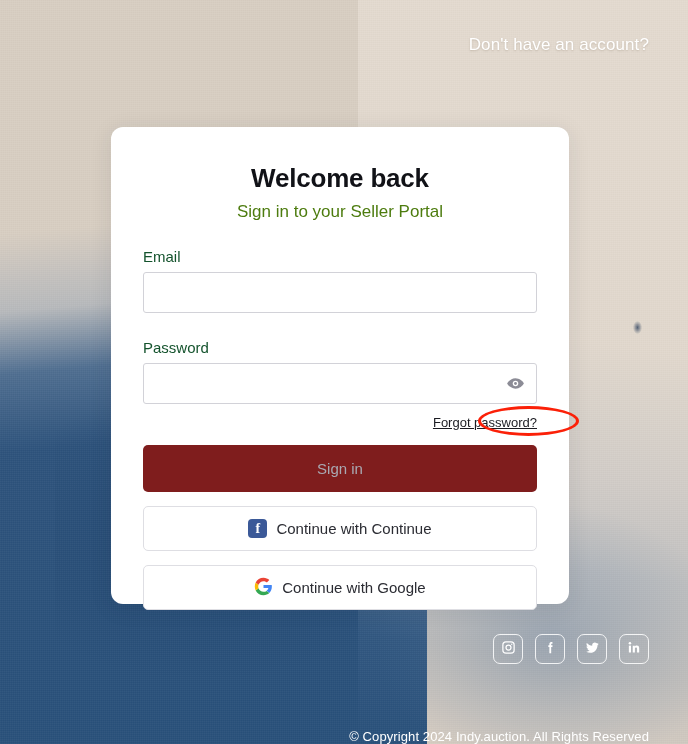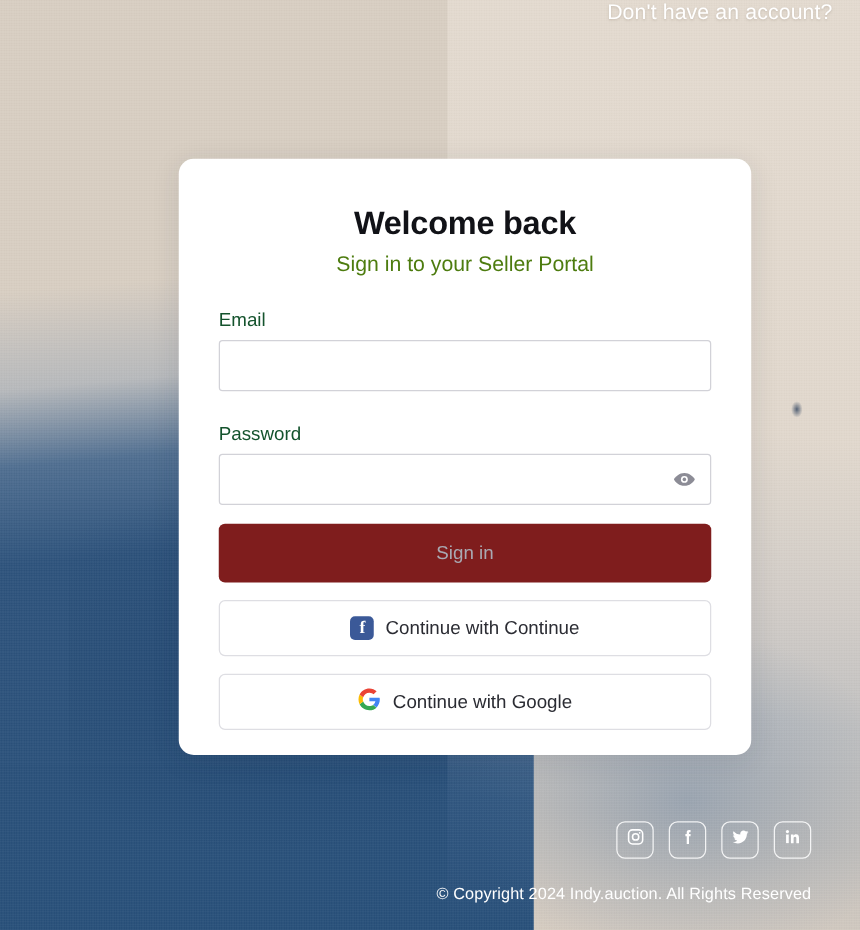--- a/index.html
+++ b/index.html
@@ -71,43 +71,43 @@
     position:absolute; inset:0;
     background-image:
       repeating-linear-gradient(0deg, rgba(255,255,255,0.035) 0px, rgba(255,255,255,0.035) 1px, rgba(0,0,0,0.015) 1px, rgba(0,0,0,0.015) 2px),
       repeating-linear-gradient(90deg, rgba(255,255,255,0.03) 0px, rgba(255,255,255,0.03) 1px, rgba(0,0,0,0.012) 1px, rgba(0,0,0,0.012) 2px);
     opacity:.65;
   }
 
   
   .header {
     position:absolute; top:0; left:0; right:0; height:90px;
-    display:flex; align-items:flex-start; justify-content:flex-end;
-    padding-right:22px; gap:34px; z-index:5;
+    display:flex; align-items:center; justify-content:flex-end;
+    padding-right:39px; gap:34px; z-index:5;
   }
   .header-text {
     color:#ffffff; font-size:17px; letter-spacing:.1px;
     text-shadow:0 1px 2px rgba(140,125,110,.35);
   }
   .get-started-btn {
     border:1px solid rgba(255,255,255,.92);
     border-radius:7px;
     color:#ffffff; font-size:15px;
     padding:11px 30px; background:transparent;
     cursor:pointer; white-space:nowrap;
     text-shadow:0 1px 2px rgba(140,125,110,.3);
   }
 
   
   .card {
     position:absolute; left:111px; top:127px;
     width:458px; height:477px;
     background:#ffffff; border-radius:12px;
     box-shadow:0 4px 22px rgba(30,40,60,.10);
-    z-index:5; padding:0 32px;margin-left:32px;
+    z-index:5; padding:0 32px;
   }
   .card-title {
     text-align:center; font-size:26px; font-weight:bold;
     color:#111217; margin-top:36px; letter-spacing:-.2px;
   }
   .card-subtitle {
     text-align:center; font-size:17px; color:#4d7c0f;
     margin-top:8px;
   }
 
@@ -160,21 +160,21 @@
     width:19px; height:19px; border-radius:4px; background:#3b5998;
     display:flex; align-items:center; justify-content:center;
     color:#fff; font-size:14px; font-weight:bold; font-family:"Liberation Serif", serif;
     line-height:1;
   }
 
   
   .footer {
     position:absolute; left:0; right:0; bottom:0; height:110px;
     z-index:5; display:flex; flex-direction:column;
-    align-items:flex-end; padding-right:39px; gap:20px; justify-content:center;
+    align-items:flex-end; padding-right:39px; gap:20px; justify-content:space-between;
   }
   .social-row { display:flex; gap:12px; }
   .social-chip {
     width:30px; height:30px; border:1px solid rgba(255,255,255,.85);
     border-radius:7px; display:flex; align-items:center; justify-content:center;
     cursor:pointer;
   }
   .copyright { color:#ffffff; font-size:13px; letter-spacing:.1px; }
 </style>
 </head>
@@ -210,20 +210,24 @@
     <input type="password" placeholder="" style="">
     <span class="eye-icon">
       <svg width="19" height="19" viewBox="0 0 20 20" fill="#8c8c96">
         <path d="M10 4.6C5.8 4.6 2.4 7.6 1.2 10c1.2 2.4 4.6 5.4 8.8 5.4s7.6-3 8.8-5.4C17.6 7.6 14.2 4.6 10 4.6z"></path>
         <circle cx="10" cy="10" r="2.9" fill="#ffffff"></circle>
         <circle cx="10" cy="10" r="1.5" fill="#8c8c96"></circle>
       </svg>
     </span>
   </div>
 
+  <div class="forgot-row">
+    <span class="forgot-link">Forgot password?</span>
+    <div class="annot-ellipse"></div>
+  </div>
 
   <button class="signin-btn">Sign in</button>
 
   <button class="social-btn">
     <span class="fb-mark">f</span>
     <span>Continue with Continue</span>
   </button>
 
   <button class="social-btn">
     <span>

